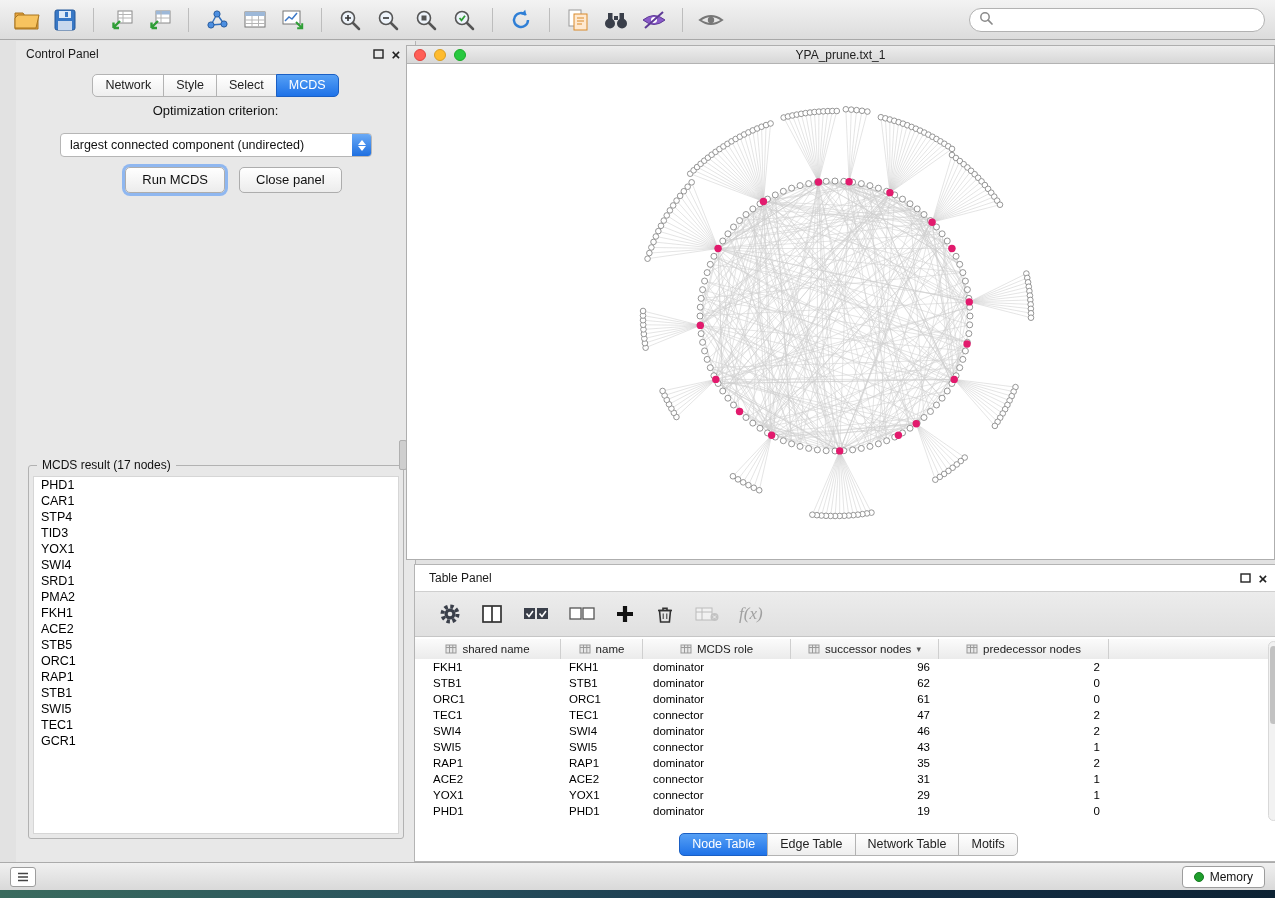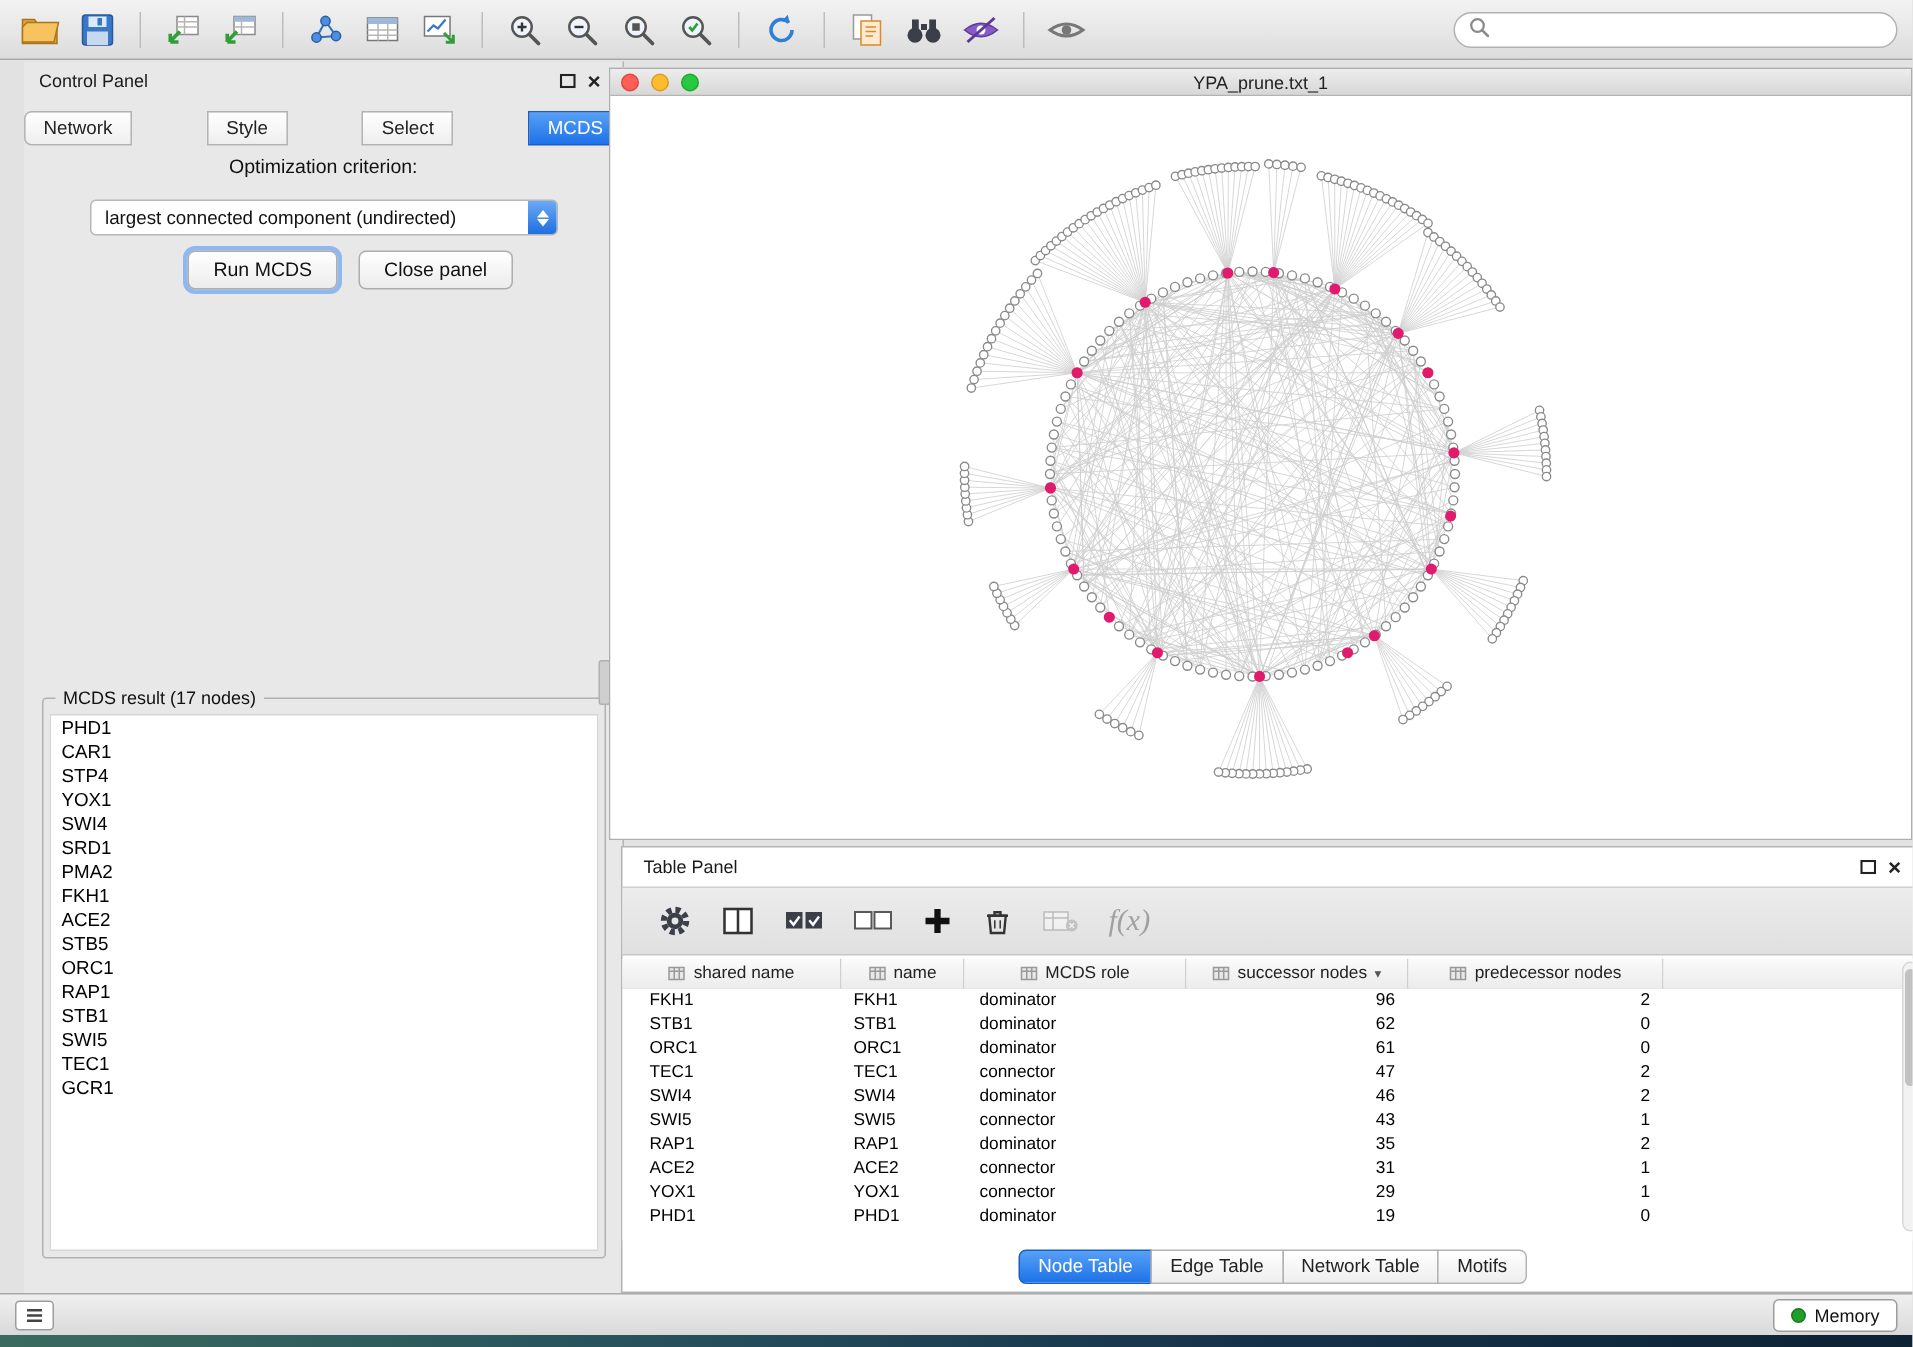--- a/index.html
+++ b/index.html
@@ -11,21 +11,21 @@
   .tbtn{width:34px;height:30px;display:flex;align-items:center;justify-content:center;border-radius:4px;cursor:default;}
   .tsep{width:1px;height:24px;background:#bdbdbd;margin:0 7px;}
   #search-box{margin-left:auto;width:296px;height:24px;border:1px solid #b2b2b2;border-radius:12px;background:#fff;display:flex;align-items:center;padding:0 9px;gap:6px;}
   #search-box input{border:none;outline:none;flex:1;font-size:12px;font-family:"Liberation Sans",sans-serif;background:transparent;}
 
   
   #control-panel{position:absolute;top:41px;left:16px;width:400px;height:821px;background:#e8e8e8;border-right:1px solid #b4b4b4;}
   .panel-header{height:26px;display:flex;align-items:center;padding:0 10px;font-size:12px;color:#1a1a1a;}
   .panel-header .ph-title{flex:1;}
   .ph-icon{width:18px;height:16px;display:flex;align-items:center;justify-content:center;color:#222;font-size:13px;}
-  .seg-row{display:flex;justify-content:space-between;margin-top:7px;}
+  .seg-row{display:flex;justify-content:center;margin-top:7px;}
   .seg{padding:3px 12px 4px;background:linear-gradient(#ffffff,#eeeeee);border:1px solid #b3b3b3;margin-left:-1px;font-size:12.5px;color:#222;cursor:default;}
   .seg:first-child{border-top-left-radius:5px;border-bottom-left-radius:5px;margin-left:0;}
   .seg:last-child{border-top-right-radius:5px;border-bottom-right-radius:5px;}
   .seg.sel{background:linear-gradient(#56a0f5,#1e72e8);color:#fff;border-color:#1a5fc4;}
   #opt-label{text-align:center;margin-top:6px;font-size:13px;color:#111;}
   #criterion-select{position:absolute;left:44px;top:92px;width:312px;height:24px;background:#fff;border:1px solid #b6b6b6;border-radius:4px;display:flex;align-items:center;padding-left:9px;font-size:12.5px;}
   #criterion-select .stepper{margin-left:auto;width:19px;height:22px;border-radius:0 3px 3px 0;background:linear-gradient(#6aaaf6,#1e6fe0);display:flex;flex-direction:column;align-items:center;justify-content:center;gap:1px;}
   .stp-arrow{width:0;height:0;border-left:4px solid transparent;border-right:4px solid transparent;}
   .stp-up{border-bottom:5px solid #fff;}
   .stp-down{border-top:5px solid #fff;}
@@ -47,21 +47,21 @@
   #net-title{position:absolute;left:0;right:0;text-align:center;font-size:12px;color:#222;}
   #net-canvas{position:absolute;left:0;right:0;top:18px;bottom:0;background:#fff;overflow:hidden;}
 
   
   #v-grip{position:absolute;left:399px;top:440px;width:8px;height:30px;background:#cfcfcf;border:1px solid #b0b0b0;border-radius:2px;}
 
   
   #table-panel{position:absolute;left:414px;top:564px;width:869px;height:298px;background:#ffffff;border:1px solid #b4b4b4;}
   #tp-toolbar{position:absolute;left:0;right:0;top:26px;height:46px;background:linear-gradient(#ececec,#e0e0e0);border-top:1px solid #cfcfcf;border-bottom:1px solid #c6c6c6;display:flex;align-items:center;gap:20px;padding-left:24px;}
   .tp-icon{display:flex;align-items:center;justify-content:center;height:30px;}
-  #fx-label{font-family:"Liberation Serif",serif;font-style:italic;font-size:20px;color:#a0a0a0;}
+  #fx-label{font-family:"Liberation Serif",serif;font-style:italic;font-size:17px;color:#a0a0a0;}
   #table-area{position:absolute;left:0;right:0;top:74px;bottom:34px;background:#fff;overflow:hidden;}
   .tgrid{display:grid;grid-template-columns:146px 82px 148px 148px 170px 1fr;}
   #thead{height:20px;border-bottom:1px solid #c6c6c6;}
   .th{display:flex;align-items:center;justify-content:center;gap:5px;background:linear-gradient(#fbfbfb,#ebebeb);border-right:1px solid #cfcfcf;font-size:11.5px;color:#222;height:20px;cursor:default;}
   .th .chev{font-size:9px;color:#555;}
   .trow{height:16px;align-items:center;cursor:default;}
   .tcell{font-size:11.5px;color:#000;white-space:nowrap;overflow:hidden;height:16px;line-height:16px;}
   .c0{padding-left:18px;}
   .c1{padding-left:8px;}
   .c2{padding-left:10px;}
@@ -248,20 +248,21 @@
     <div class="push-btn focused">Run MCDS</div>
     <div class="push-btn">Close panel</div>
   </div>
 
   <div id="mcds-group">
     <span class="group-title">MCDS result (17 nodes)</span>
     <div id="mcds-list">
         <div class="mcds-item">PHD1</div>
         <div class="mcds-item">CAR1</div>
         <div class="mcds-item">STP4</div>
+        <div class="mcds-item">TID3</div>
         <div class="mcds-item">YOX1</div>
         <div class="mcds-item">SWI4</div>
         <div class="mcds-item">SRD1</div>
         <div class="mcds-item">PMA2</div>
         <div class="mcds-item">FKH1</div>
         <div class="mcds-item">ACE2</div>
         <div class="mcds-item">STB5</div>
         <div class="mcds-item">ORC1</div>
         <div class="mcds-item">RAP1</div>
         <div class="mcds-item">STB1</div>

